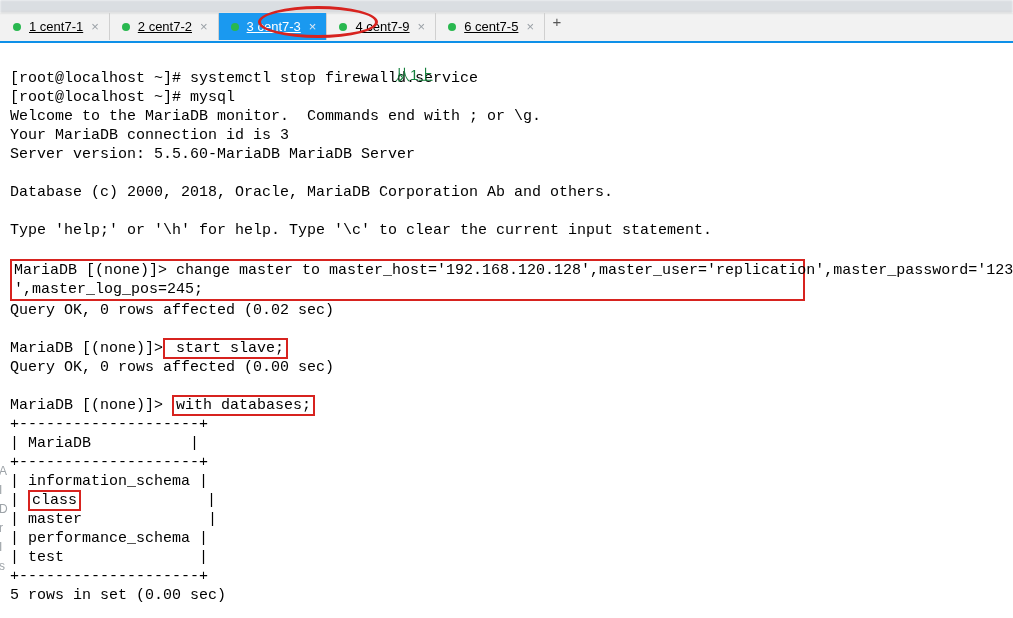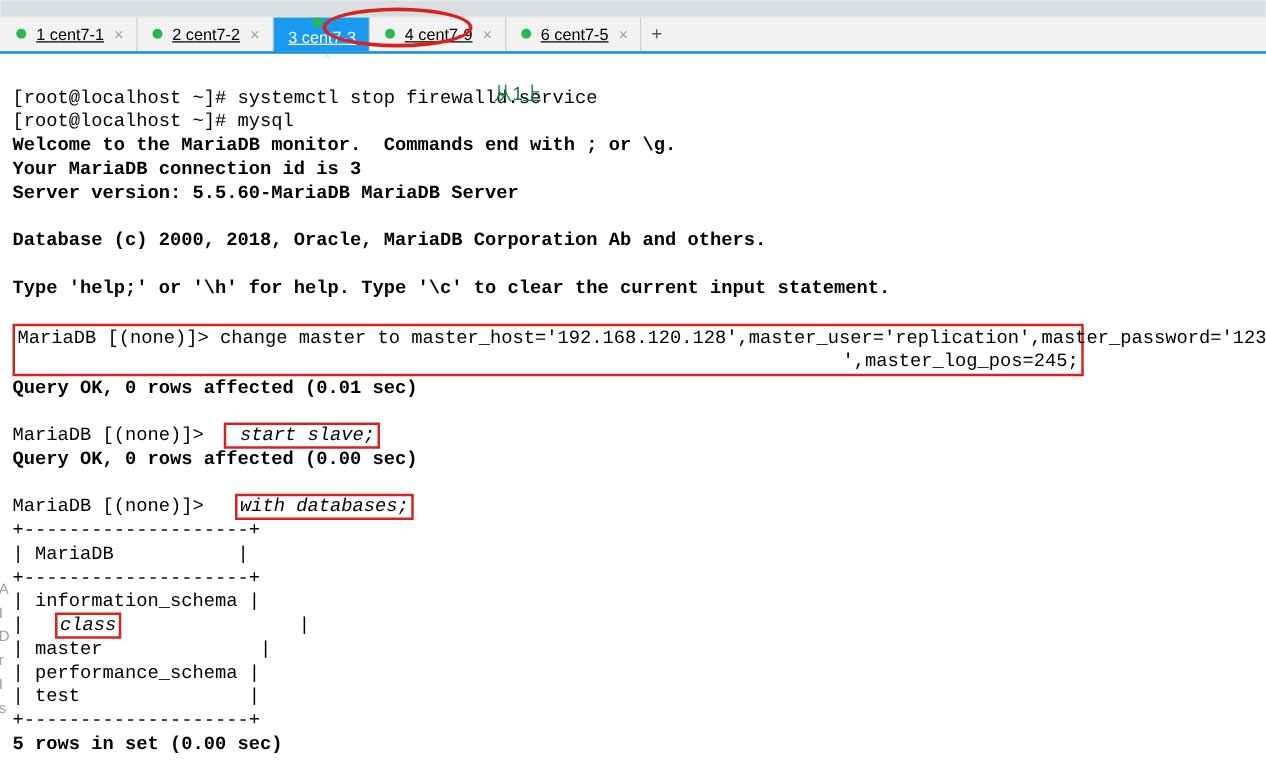--- a/index.html
+++ b/index.html
@@ -13,41 +13,39 @@
     overflow: hidden;
   }
   .toolbar-blur {
     height: 13px;
     background: #dadee2;
     filter: blur(1px);
     border-bottom: 1px solid #c9c9c9;
   }
   .tab-bar {
     display: flex;
-    align-items: center;
     height: 29px;
     background: #f2f2f2;
     border-bottom: 1px solid #c9c9c9;
     padding-left: 1px;
     font-family: Arial, sans-serif;
     font-size: 13px;
   }
   .tab {
     display: flex;
     align-items: center;
     height: 27px;
     padding: 0 10px 0 12px;
     border-right: 1px solid #d0d0d0;
     cursor: pointer;
     position: relative;
   }
   .tab.active {
     background: #1a99f0;
     color: #ffffff;
-    flex-direction: column;
   }
   .tab .dot {
     width: 8px; height: 8px;
     border-radius: 50%;
     background: #29b84f;
     margin-right: 8px;
     flex: 0 0 auto;
   }
   .tab .label {
     text-decoration: underline;
@@ -85,29 +83,27 @@
     font-family: "Courier New", monospace;
     font-size: 15px;
     line-height: 19px;
     white-space: pre;
     color: #000;
   }
   .red-box {
     border: 2px solid #d7231f;
     display: inline;
     padding: 0 2px;
-    margin: -2px 16px;
-    font-style: italic;
+    margin: -2px 0;
   }
   .red-box-block {
     border: 2px solid #d7231f;
     padding: 0 2px;
     display: block;
-    width: 857px;
-    text-align: right;
+    width: 795px;
   }
   .red-note {
     color: #15803d;
     font-family: "SimSun", "Microsoft YaHei", sans-serif;
     font-size: 15px;
     position: absolute;
   }
   .ellipse {
     position: absolute;
     border: 3px solid #d7231f;
@@ -120,21 +116,21 @@
     top: 420px;
     font-family: Arial, sans-serif;
     font-size: 12px;
     color: #9da3a8;
     line-height: 19px;
     width: 10px;
     text-align: left;
     pointer-events: none;
   }
   .side-letters div { height:19px; }
-  .b { font-weight: bold; }
+  .b { font-weight: normal; }
 </style>
 </head>
 <body>
 
 <div class="toolbar-blur"></div>
 
 <div class="tab-bar">
   <div class="tab">
     <span class="dot"></span>
     <span class="label">1 cent7-1</span>
@@ -184,21 +180,21 @@
 <span>[root@localhost ~]# mysql</span>
 <span class="b">Welcome to the MariaDB monitor.  Commands end with ; or \g.</span>
 <span class="b">Your MariaDB connection id is 3</span>
 <span class="b">Server version: 5.5.60-MariaDB MariaDB Server</span>
 <span></span>
 <span class="b">Database (c) 2000, 2018, Oracle, MariaDB Corporation Ab and others.</span>
 <span></span>
 <span class="b">Type 'help;' or '\h' for help. Type '\c' to clear the current input statement.</span>
 <span></span>
 <span class="red-box-block"><span>MariaDB [(none)]&gt; change master to master_host='192.168.120.128',master_user='replication',master_password='123</span>
-<span>',master_log_pos=245;</span></span><span class="b">Query OK, 0 rows affected (0.01 sec)</span>
+<span>',master_log_pos=245;</span></span><span class="b">Query OK, 0 rows affected (0.02 sec)</span>
 <span></span>
 <span>MariaDB [(none)]&gt;</span><span class="red-box"><span> start slave;</span></span>
 <span class="b">Query OK, 0 rows affected (0.00 sec)</span>
 <span></span>
 <span>MariaDB [(none)]&gt; </span><span class="red-box"><span>with databases;</span></span>
 <span>+--------------------+</span>
 <span>| MariaDB           |</span>
 <span>+--------------------+</span>
 <span>| information_schema |</span>
 <span>| </span><span class="red-box"><span>class</span></span><span>              |</span>

